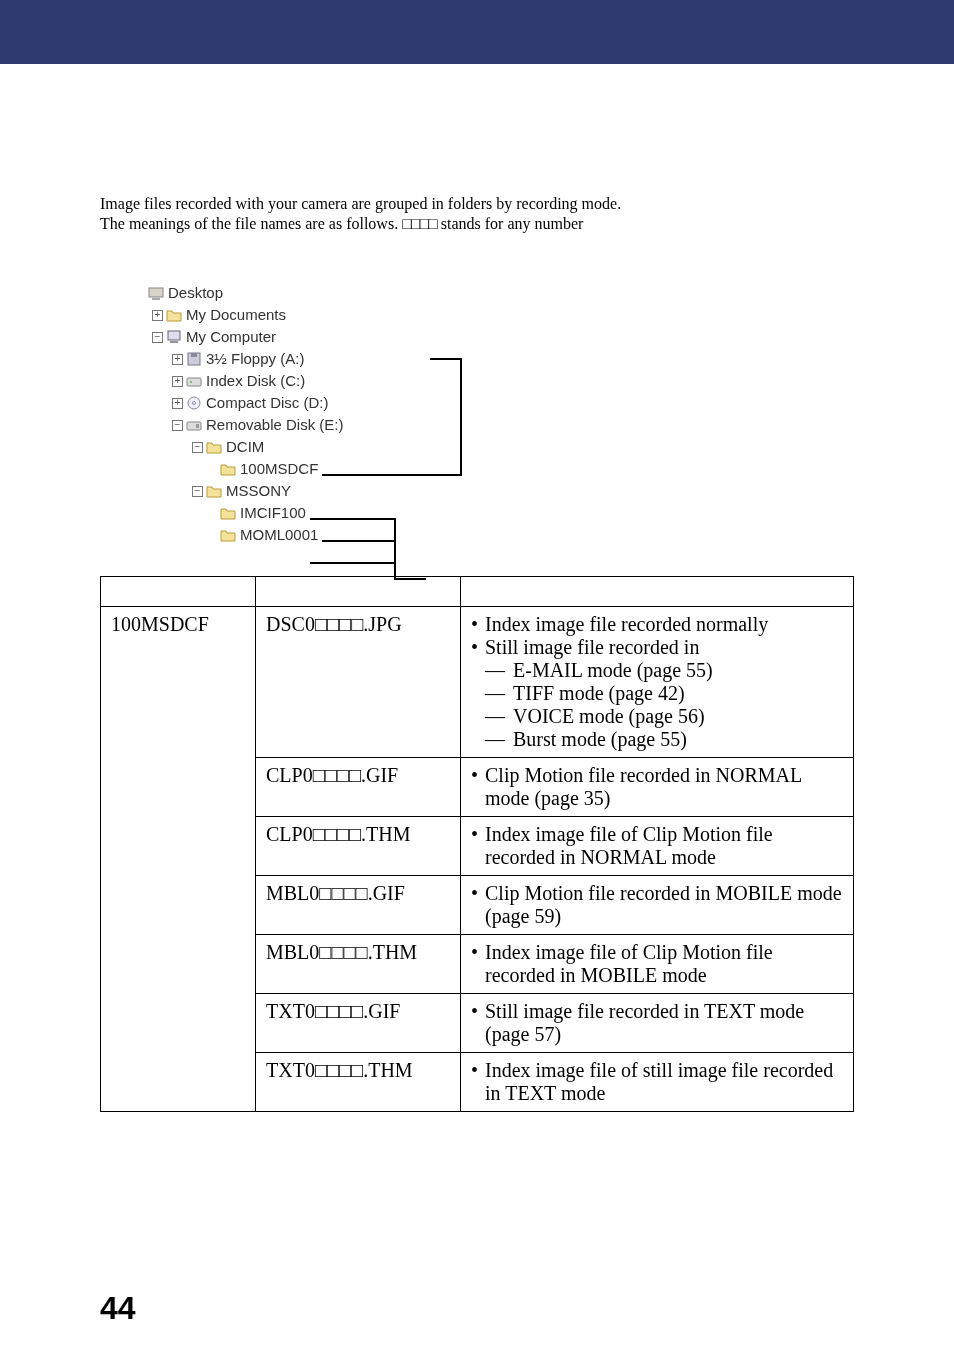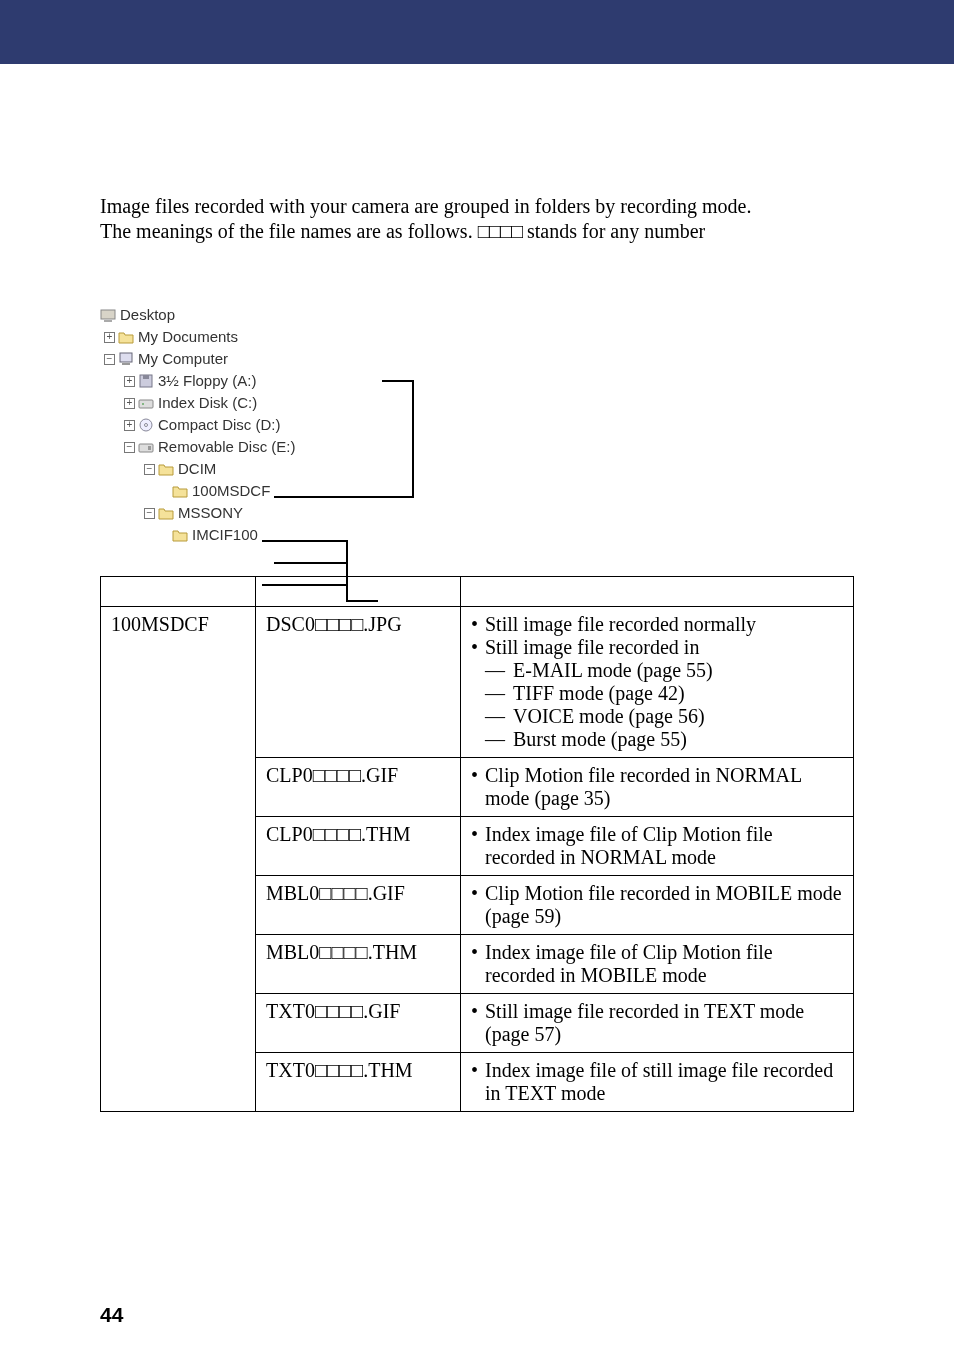--- a/index.html
+++ b/index.html
@@ -14,32 +14,33 @@
   .topbar {
     background: #2e3b6f;
     height: 64px;
     width: 100%;
   }
   .content {
     padding: 0 100px 0 100px;
     padding-top: 130px;
   }
   .intro {
-    font-size: 20px;
+    font-size: 16px;
     line-height: 1.25;
-    margin-bottom: 60px;
+    margin-bottom: 48px;
   }
   .squares {
     font-family: Arial, sans-serif;
     letter-spacing: -1px;
   }
   .tree-wrap {
     position: relative;
     width: 400px;
     margin-bottom: 30px;
+    margin-left: 48px;
   }
   .tree {
     font-family: Tahoma, Arial, sans-serif;
     font-size: 15px;
     line-height: 1.55;
     color: #333;
   }
   .tree .row {
     display: flex;
     align-items: center;
@@ -108,21 +109,21 @@
     content: "—";
     position: absolute;
     left: 14px;
     top: 0;
   }
   .meaning .dash { padding-left: 42px; }
   .pagenum {
     position: absolute;
     bottom: 30px;
     left: 100px;
-    font-size: 21px;
+    font-size: 32px;
     font-weight: bold;
     font-family: Arial, sans-serif;
   }
 </style>
 </head>
 <body>
 
 <div class="topbar"></div>
 
 <div class="content">
@@ -206,21 +207,21 @@
 
       <div class="row">
         <span class="spacer" style="width:24px"></span>
         <span class="exp">−</span>
         <span class="ticon">
             <svg width="16" height="14">
               <rect x="1" y="4" width="14" height="8" rx="1" fill="#ddd" stroke="#888"></rect>
               <rect x="10" y="6" width="3" height="4" fill="#999"></rect>
             </svg>
           </span>
-        <span>Removable Disc (E:)</span>
+        <span>Removable Disk (E:)</span>
       </div>
 
       <div class="row">
         <span class="spacer" style="width:44px"></span>
         <span class="exp">−</span>
         <span class="ticon">
             <svg width="16" height="14">
               <path d="M1 3h5l1 2h8v8H1z" fill="#f5e29a" stroke="#b89b3a"></path>
             </svg>
           </span>
@@ -251,20 +252,29 @@
       <div class="row">
         <span class="spacer" style="width:72px"></span>
         <span class="ticon">
             <svg width="16" height="14">
               <path d="M1 3h5l1 2h8v8H1z" fill="#f5e29a" stroke="#b89b3a"></path>
             </svg>
           </span>
         <span>IMCIF100</span>
       </div>
 
+      <div class="row">
+        <span class="spacer" style="width:72px"></span>
+        <span class="ticon">
+            <svg width="16" height="14">
+              <path d="M1 3h5l1 2h8v8H1z" fill="#f5e29a" stroke="#b89b3a"></path>
+            </svg>
+          </span>
+        <span>MOML0001</span>
+      </div>
 
     </div>
 
     <div class="callout-lines">
 
       <div class="cl" style="left:0; top:76px; width:30px; height:2px;"></div>
       <div class="cl" style="left:30px; top:76px; width:2px; height:118px;"></div>
       <div class="cl" style="left:0; top:192px; width:30px; height:2px;"></div>
       <div class="cl" style="left:-108px; top:192px; width:108px; height:2px;"></div>
 
@@ -286,21 +296,21 @@
           <th class="col2"></th>
           <th></th>
         </tr>
       </thead>
       <tbody id="tbody">
       <tr>
             <td class="col1" rowspan="7">100MSDCF</td>
             <td class="col2">DSC0□□□□.JPG</td>
             <td class="meaning">
               <ul>
-                <li class="bullet">Still image file recorded normally</li>
+                <li class="bullet">Index image file recorded normally</li>
                 <li class="bullet">Still image file recorded in</li>
                 <li class="dash">E-MAIL mode (page 55)</li>
                 <li class="dash">TIFF mode (page 42)</li>
                 <li class="dash">VOICE mode (page 56)</li>
                 <li class="dash">Burst mode (page 55)</li>
               </ul>
             </td>
           </tr>
           <tr>
             <td class="col2">CLP0□□□□.GIF</td>

